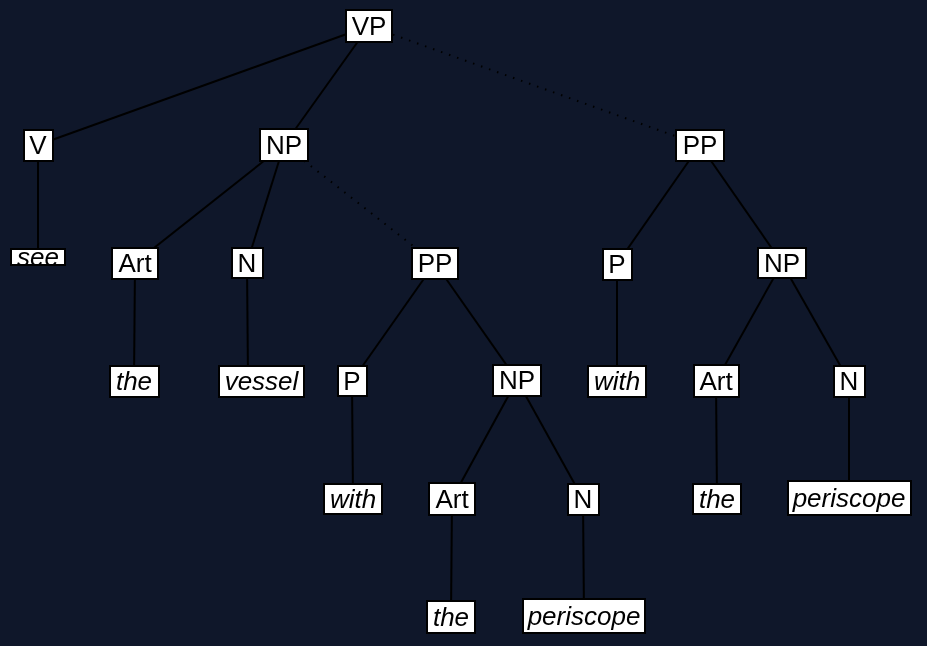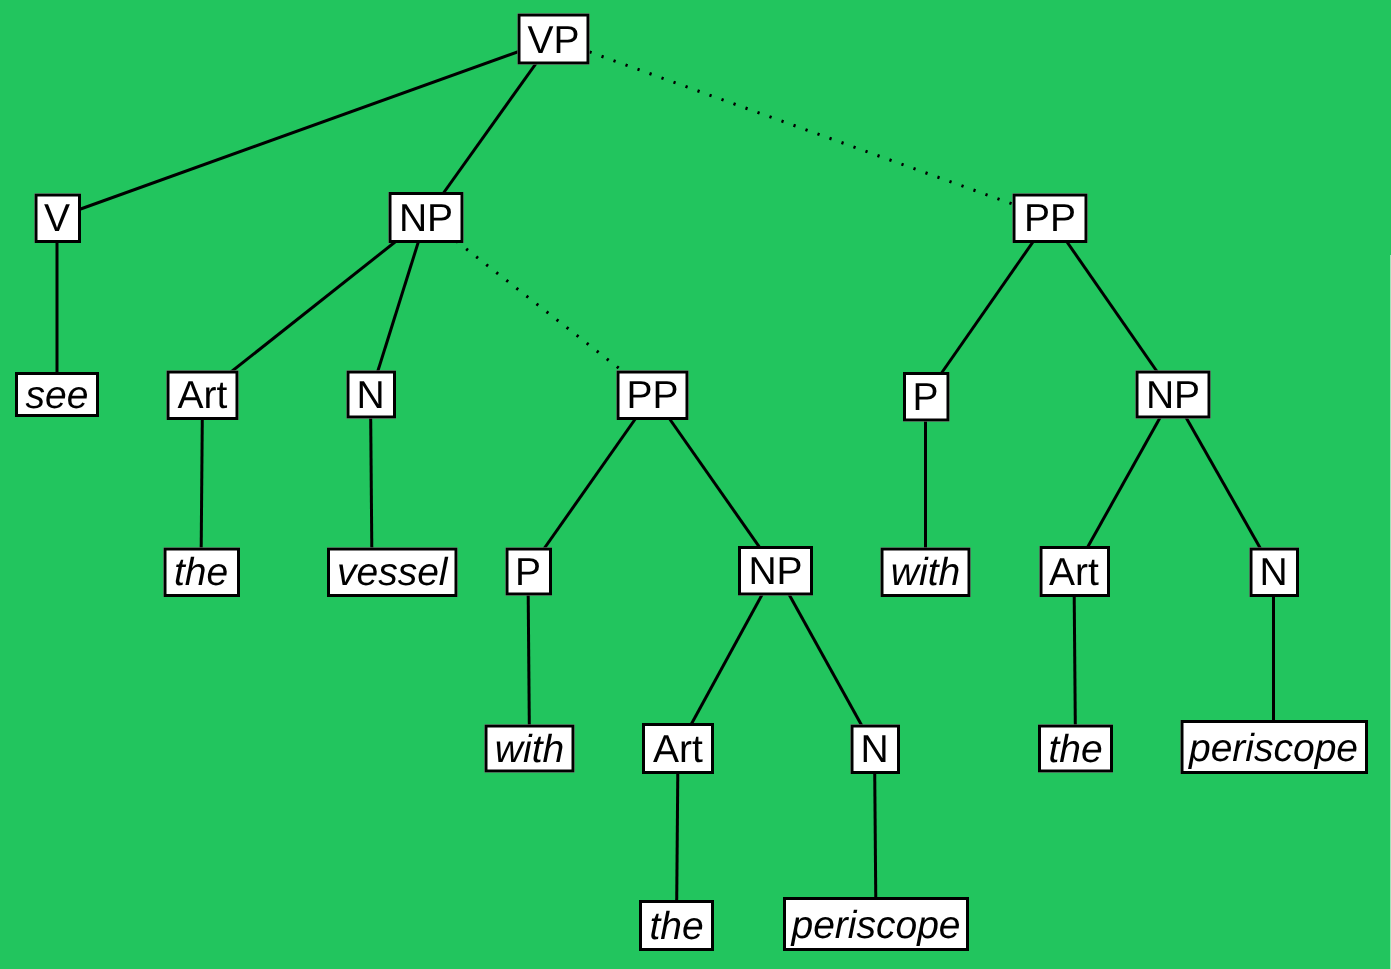--- a/index.html
+++ b/index.html
@@ -5,21 +5,21 @@
   html, body {
     margin: 0;
     padding: 0;
     background: #ffffff;
     font-family: "Liberation Sans", sans-serif;
   }
   .canvas {
     position: relative;
     width: 927px;
     height: 646px;
-    background: #22c55e;
+    background: #0f172a;
     overflow: hidden;
   }
   #edge-layer {
     position: absolute;
     left: 0;
     top: 0;
     width: 927px;
     height: 646px;
   }
   #edge-layer line {
@@ -74,21 +74,21 @@
       <line x1="782" y1="263" x2="716" y2="381" stroke="#000000"></line>
       <line x1="782" y1="263" x2="849" y2="381" stroke="#000000"></line>
       <line x1="716" y1="381" x2="717" y2="499" stroke="#000000"></line>
       <line x1="849" y1="381" x2="849" y2="498" stroke="#000000"></line>
     </svg>
   <div id="node-layer">
       <div class="node" style="left: 345px; top: 9px; width: 48px; height: 34px;">VP</div>
       <div class="node" style="left: 22.5px; top: 128.5px; width: 31px; height: 33px;">V</div>
       <div class="node" style="left: 259px; top: 128px; width: 50px; height: 34px;">NP</div>
       <div class="node" style="left: 675px; top: 128.5px; width: 50px; height: 33px;">PP</div>
-      <div class="node italic" style="left: 10px; top: 248px; width: 56px; height: 30px;">see</div>
+      <div class="node italic" style="left: 10px; top: 248px; width: 56px; height: 18px;">see</div>
       <div class="node" style="left: 111px; top: 246.5px; width: 48px; height: 33px;">Art</div>
       <div class="node" style="left: 230.5px; top: 247px; width: 33px; height: 32px;">N</div>
       <div class="node" style="left: 411px; top: 246.5px; width: 48px; height: 33px;">PP</div>
       <div class="node" style="left: 601.5px; top: 247.5px; width: 31px; height: 33px;">P</div>
       <div class="node" style="left: 757px; top: 247px; width: 50px; height: 32px;">NP</div>
       <div class="node italic" style="left: 108.5px; top: 364.5px; width: 51px; height: 33px;">the</div>
       <div class="node italic" style="left: 218px; top: 364.5px; width: 87px; height: 33px;">vessel</div>
       <div class="node" style="left: 336.5px; top: 365px; width: 31px; height: 32px;">P</div>
       <div class="node" style="left: 492px; top: 363.5px; width: 50px; height: 33px;">NP</div>
       <div class="node italic" style="left: 587px; top: 364.5px; width: 60px; height: 33px;">with</div>

